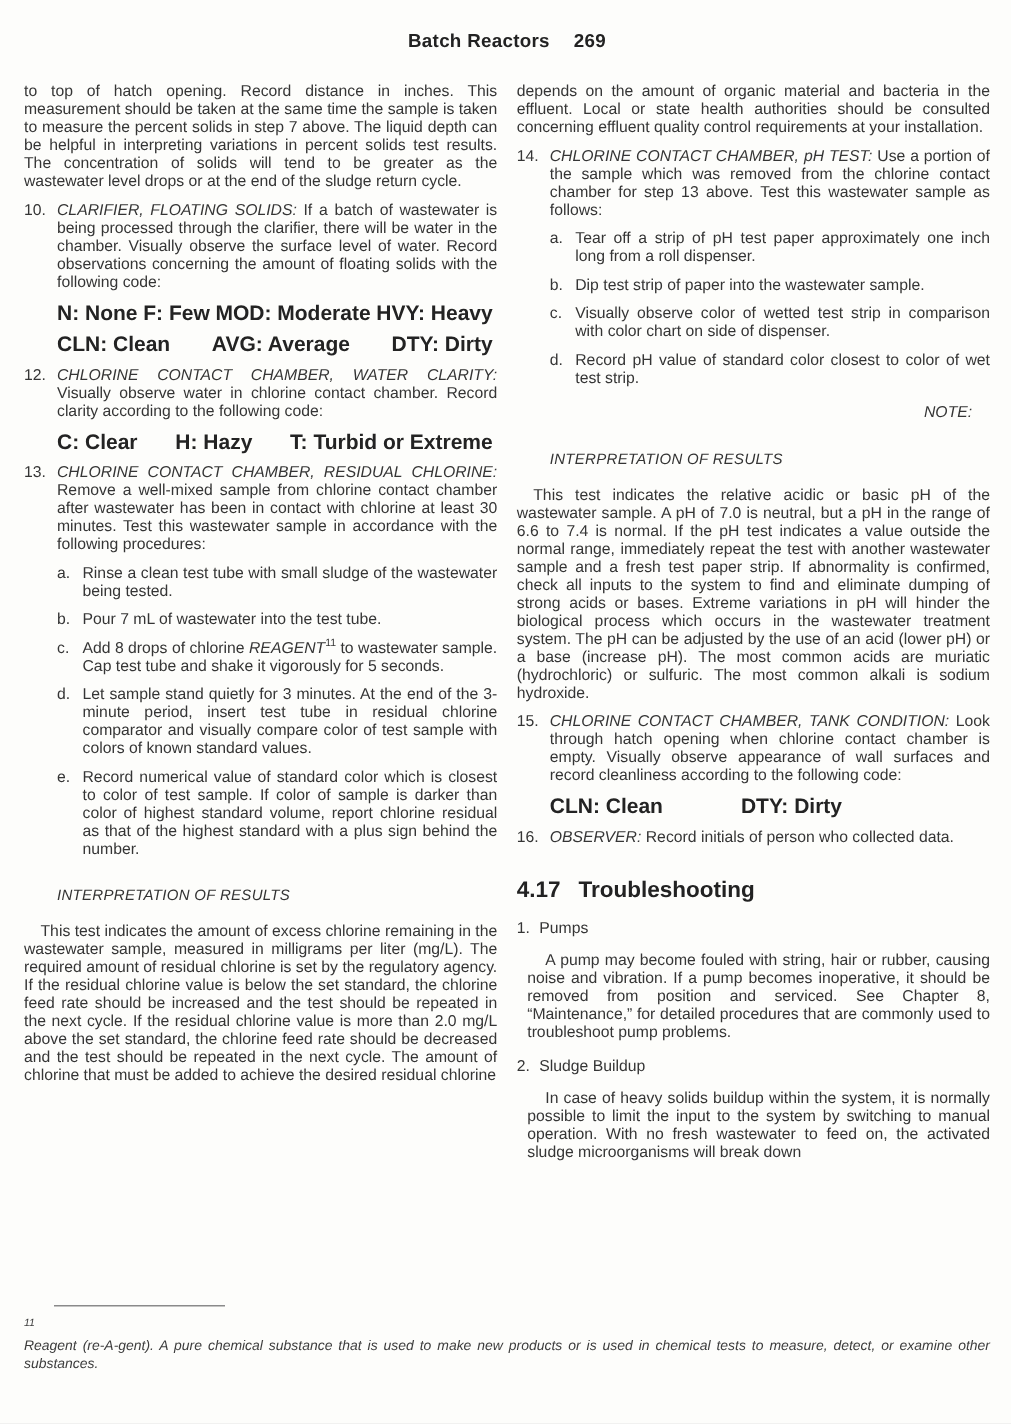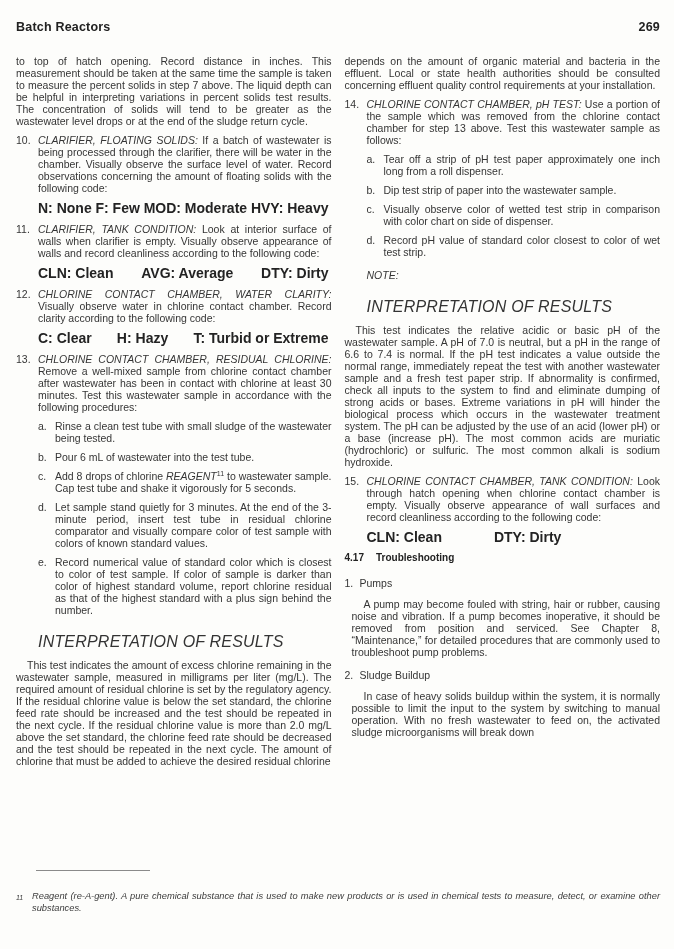--- a/index.html
+++ b/index.html
@@ -9,21 +9,21 @@
     font-family: "Liberation Sans", "DejaVu Sans", sans-serif;
     position: relative; overflow: hidden;
   }
   .page {
     position: absolute; inset: 0;
     background: #fdfdfb;
     color: #333;
     padding: 20px 14px 0 16px;
   }
   .running-header {
-    display: flex; justify-content: space-between; align-items: baseline;
+    display: flex; justify-content: center; align-items: baseline;
     gap: 16px; font-weight: bold; font-size: 12.5px; color: #222;
     letter-spacing: 0.2px;
   }
   .columns { display: flex; gap: 13px; margin-top: 21px; }
   .col {
     flex: 1 1 0; min-width: 0;
     font-size: 10.5px; line-height: 12px;
     text-align: justify; color: #353535;
   }
   .blk { margin-bottom: 7px; }
@@ -35,40 +35,40 @@
   .item-body { flex: 1 1 auto; min-width: 0; text-align: justify; }
   .lead-italic, .it { font-style: italic; }
   .sub-item { display: flex; margin-left: 22px; }
   .sub-item .letter { flex: 0 0 17px; }
   .code-line {
     display: flex; margin-left: 22px; margin-top: 8px; margin-bottom: 9px;
     font-weight: bold; color: #232323; font-size: 14px;
   }
   .code-line.spread { justify-content: space-between; padding-right: 3px; }
   .code-line.plain { gap: 52px; }
-  .note { display: flex; margin-left: 22px; margin-top: 11px; }
+  .note { display: flex; margin-left: 22px; margin-top: 11px; justify-content: flex-end; }
   .note .note-label { flex: 0 0 44px; font-style: italic; }
   .h-italic {
     font-style: italic; margin-left: 22px; margin-top: 20px; margin-bottom: 11px;
-    font-size: 16px; text-align: left; letter-spacing: 0.2px; color: #333;
+    font-size: 10px; text-align: left; letter-spacing: 0.2px; color: #333;
   }
   .h-bold {
-    font-weight: bold; color: #222; font-size: 10px;
+    font-weight: bold; color: #222; font-size: 15px;
     display: flex; gap: 12px; text-align: left;
-    margin-top: 9px; margin-bottom: 13px;
+    margin-top: 24px; margin-bottom: 13px;
   }
   .numline { display: flex; margin-top: 11px; margin-bottom: 9px; text-align: left; }
   .numline .nl-num { flex: 0 0 15px; }
   .sup { font-size: 7px; vertical-align: super; line-height: 0; }
   .footnote {
     position: absolute; left: 16px; right: 14px; top: 870px;
     font-size: 9.3px; line-height: 11.5px; color: #3c3c3c;
   }
   .fn-rule { width: 114px; height: 1px; background: #8a8a8a; margin-left: 20px; }
-  .fn-body { display: flex; margin-top: 20px; }
+  .fn-body { display: flex; margin-top: 5px; flex-direction: column; }
   .fn-marker { flex: 0 0 16px; font-size: 7px; padding-top: 1px; font-style: italic; }
   .fn-text { flex: 1 1 auto; font-style: italic; text-align: justify; }
 </style>
 </head>
 <body>
 
 <div class="page">
 
   <div class="running-header">
     <span>Batch Reactors</span>
@@ -81,24 +81,20 @@
         <div class="blk num-item">
           <span class="num">10.</span>
           <div class="item-body"><span class="lead-italic">CLARIFIER, FLOATING SOLIDS:</span> <span>If a batch of wastewater is being processed through the clarifier, there will be water in the chamber. Visually observe the surface level of water. Record observations concerning the amount of floating solids with the following code:</span></div>
         </div>
         <div class="blk code-line spread">
           <span class="code-entry">N: None</span>
           <span class="code-entry">F: Few</span>
           <span class="code-entry">MOD: Moderate</span>
           <span class="code-entry">HVY: Heavy</span>
         </div>
-        <div class="blk num-item">
-          <span class="num">11.</span>
-          <div class="item-body"><span class="lead-italic">CLARIFIER, TANK CONDITION:</span> <span>Look at interior surface of walls when clarifier is empty. Visually observe appearance of walls and record cleanliness according to the following code:</span></div>
-        </div>
         <div class="blk code-line spread">
           <span class="code-entry">CLN: Clean</span>
           <span class="code-entry">AVG: Average</span>
           <span class="code-entry">DTY: Dirty</span>
         </div>
         <div class="blk num-item">
           <span class="num">12.</span>
           <div class="item-body"><span class="lead-italic">CHLORINE CONTACT CHAMBER, WATER CLARITY:</span> <span>Visually observe water in chlorine contact chamber. Record clarity according to the following code:</span></div>
         </div>
         <div class="blk code-line spread">
@@ -109,21 +105,21 @@
         <div class="blk num-item">
           <span class="num">13.</span>
           <div class="item-body"><span class="lead-italic">CHLORINE CONTACT CHAMBER, RESIDUAL CHLORINE:</span> <span>Remove a well-mixed sample from chlorine contact chamber after wastewater has been in contact with chlorine at least 30 minutes. Test this wastewater sample in accordance with the following procedures:</span></div>
         </div>
         <div class="blk sub-item">
           <span class="letter">a.</span>
           <div class="item-body"><span>Rinse a clean test tube with small sludge of the wastewater being tested.</span></div>
         </div>
         <div class="blk sub-item">
           <span class="letter">b.</span>
-          <div class="item-body"><span>Pour 6 mL of wastewater into the test tube.</span></div>
+          <div class="item-body"><span>Pour 7 mL of wastewater into the test tube.</span></div>
         </div>
         <div class="blk sub-item">
           <span class="letter">c.</span>
           <div class="item-body"><span>Add 8 drops of chlorine </span><span class="it">REAGENT</span><span class="sup">11</span><span> to wastewater sample. Cap test tube and shake it vigorously for 5 seconds.</span></div>
         </div>
         <div class="blk sub-item">
           <span class="letter">d.</span>
           <div class="item-body"><span>Let sample stand quietly for 3 minutes. At the end of the 3-minute period, insert test tube in residual chlorine comparator and visually compare color of test sample with colors of known standard values.</span></div>
         </div>
         <div class="blk sub-item">
@@ -161,20 +157,24 @@
         <div class="blk h-italic">INTERPRETATION OF RESULTS</div>
         <div class="blk para first-indent">This test indicates the relative acidic or basic pH of the wastewater sample. A pH of 7.0 is neutral, but a pH in the range of 6.6 to 7.4 is normal. If the pH test indicates a value outside the normal range, immediately repeat the test with another wastewater sample and a fresh test paper strip. If abnormality is confirmed, check all inputs to the system to find and eliminate dumping of strong acids or bases. Extreme variations in pH will hinder the biological process which occurs in the wastewater treatment system. The pH can be adjusted by the use of an acid (lower pH) or a base (increase pH). The most common acids are muriatic (hydrochloric) or sulfuric. The most common alkali is sodium hydroxide.</div>
         <div class="blk num-item">
           <span class="num">15.</span>
           <div class="item-body"><span class="lead-italic">CHLORINE CONTACT CHAMBER, TANK CONDITION:</span> <span>Look through hatch opening when chlorine contact chamber is empty. Visually observe appearance of wall surfaces and record cleanliness according to the following code:</span></div>
         </div>
         <div class="blk code-line plain">
           <span class="code-entry">CLN: Clean</span>
           <span class="code-entry">DTY: Dirty</span>
         </div>
+        <div class="blk num-item">
+          <span class="num">16.</span>
+          <div class="item-body"><span class="lead-italic">OBSERVER:</span> <span>Record initials of person who collected data.</span></div>
+        </div>
         <div class="blk h-bold">
           <span class="h-num">4.17</span>
           <span>Troubleshooting</span>
         </div>
         <div class="blk numline">
           <span class="nl-num">1.</span>
           <span>Pumps</span>
         </div>
         <div class="blk para sect">A pump may become fouled with string, hair or rubber, causing noise and vibration. If a pump becomes inoperative, it should be removed from position and serviced. See Chapter 8, “Maintenance,” for detailed procedures that are commonly used to troubleshoot pump problems.</div>
         <div class="blk numline">

